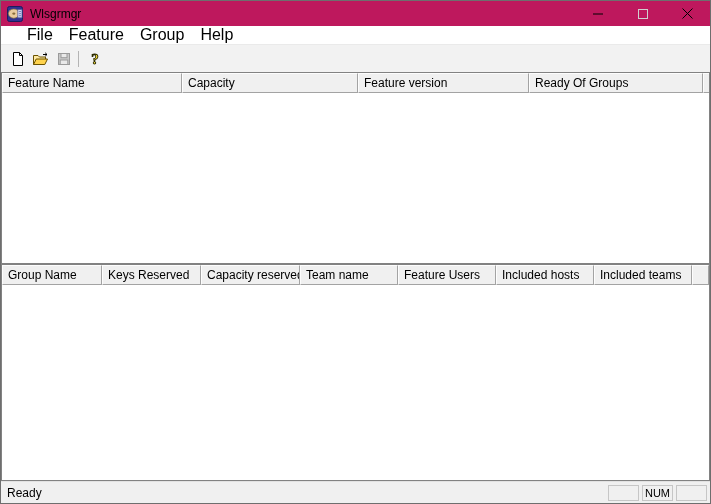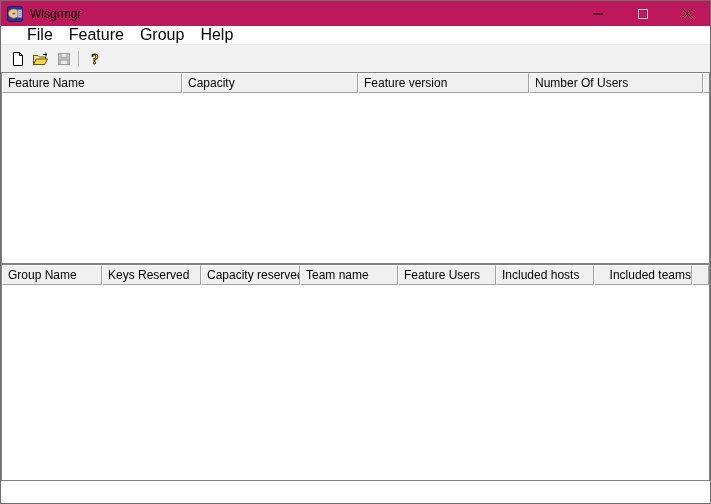--- a/index.html
+++ b/index.html
@@ -84,21 +84,21 @@
   .lv-header.feature .hcell:nth-child(2) { width: 176px; }
   .lv-header.feature .hcell:nth-child(3) { width: 171px; }
   .lv-header.feature .hcell:nth-child(4) { width: 174px; }
   
   .lv-header.group .hcell:nth-child(1) { width: 100px; }
   .lv-header.group .hcell:nth-child(2) { width: 99px; }
   .lv-header.group .hcell:nth-child(3) { width: 99px; }
   .lv-header.group .hcell:nth-child(4) { width: 98px; }
   .lv-header.group .hcell:nth-child(5) { width: 98px; }
   .lv-header.group .hcell:nth-child(6) { width: 98px; }
-  .lv-header.group .hcell:nth-child(7) { width: 98px; text-align: right; }
+  .lv-header.group .hcell:nth-child(7) { width: 98px; }
   .lv-body { flex: 1 1 auto; background: #ffffff; }
 
   
   .statusbar {
     height: 22px; flex: 0 0 22px;
     background: #f0f0f0;
     border-top: 1px solid #e2e2e2;
     display: flex; align-items: center;
     font-size: 12px; color: #000;
     padding: 0 3px 0 4px;
@@ -183,34 +183,40 @@
         <text x="8" y="13" text-anchor="middle" font-family="Liberation Serif, serif" font-size="15" font-weight="bold" fill="#ffe23b" stroke="#2a2a00" stroke-width="0.9">?</text>
       </svg>
     </div>
   </div>
 
   <div class="listview feature">
     <div class="lv-header feature">
       <div class="hcell">Feature Name</div>
       <div class="hcell">Capacity</div>
       <div class="hcell">Feature version</div>
-      <div class="hcell">Number Of Users</div>
+      <div class="hcell">Ready Of Groups</div>
       <div class="hcell filler"></div>
     </div>
     <div class="lv-body"></div>
   </div>
 
   <div class="listview group">
     <div class="lv-header group">
       <div class="hcell">Group Name</div>
       <div class="hcell">Keys Reserved</div>
       <div class="hcell">Capacity reserved</div>
       <div class="hcell">Team name</div>
       <div class="hcell">Feature Users</div>
       <div class="hcell">Included hosts</div>
       <div class="hcell">Included teams</div>
       <div class="hcell filler"></div>
     </div>
     <div class="lv-body"></div>
   </div>
 
+  <div class="statusbar">
+    <span class="status-msg">Ready</span>
+    <span class="status-pane"></span>
+    <span class="status-pane">NUM</span>
+    <span class="status-pane"></span>
+  </div>
 
 </div>
 
 </body></html>

